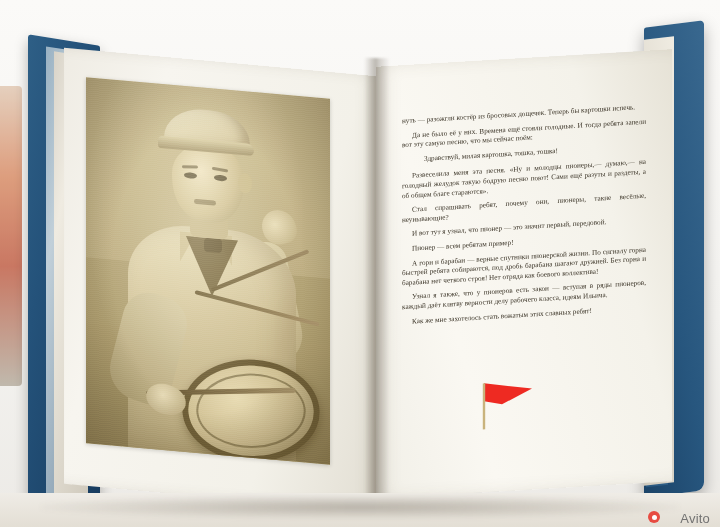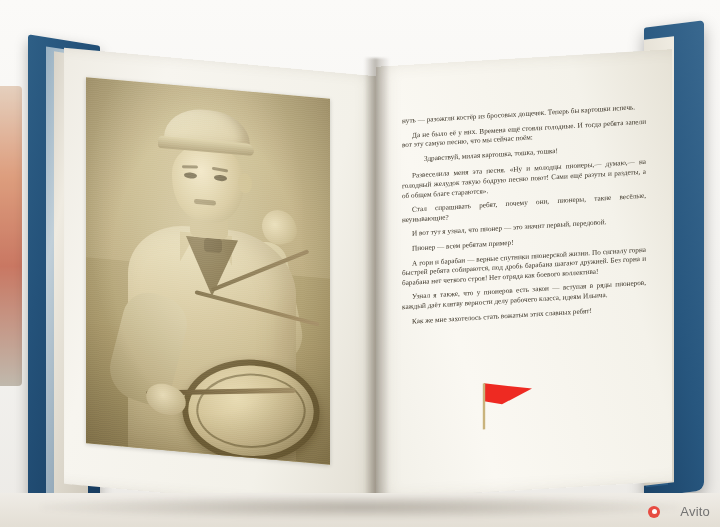--- a/index.html
+++ b/index.html
@@ -410,23 +410,22 @@
     background: linear-gradient(180deg, #e2c9b4 0%, #d98f6a 30%, #c2624a 60%, #b8b0a2 100%);
     opacity: .85;
     border-radius: 0 4px 4px 0;
     filter: blur(0.4px);
   }
 
   
   .watermark {
     position: absolute;
     right: 10px;
-    bottom: 8px;
+    bottom: 1px;
     display: flex;
-    align-items: center;
     gap: 20px;
     font-family: "Liberation Sans", sans-serif;
     font-size: 13px;
     color: #6d6d6d;
     opacity: .95;
   }
   .wm-dot {
     width: 12px; height: 12px;
     border-radius: 50%;
     background: #e8443a;

